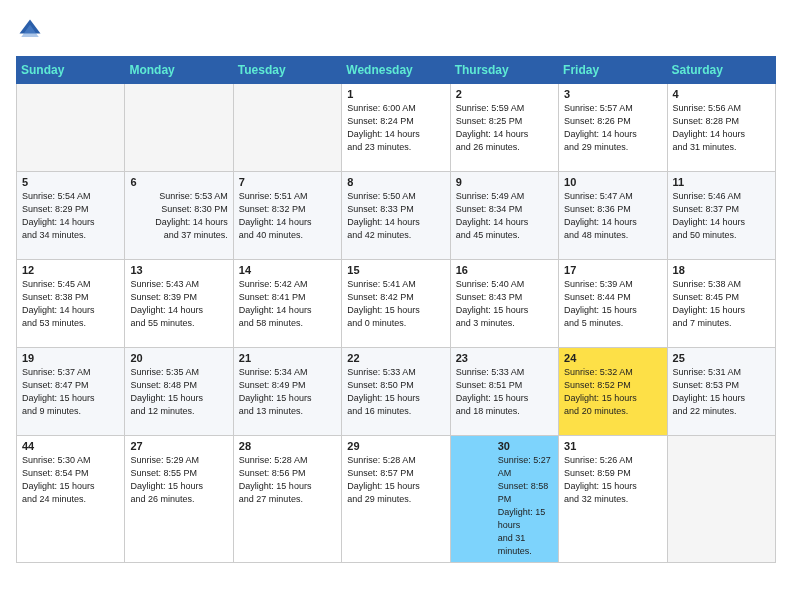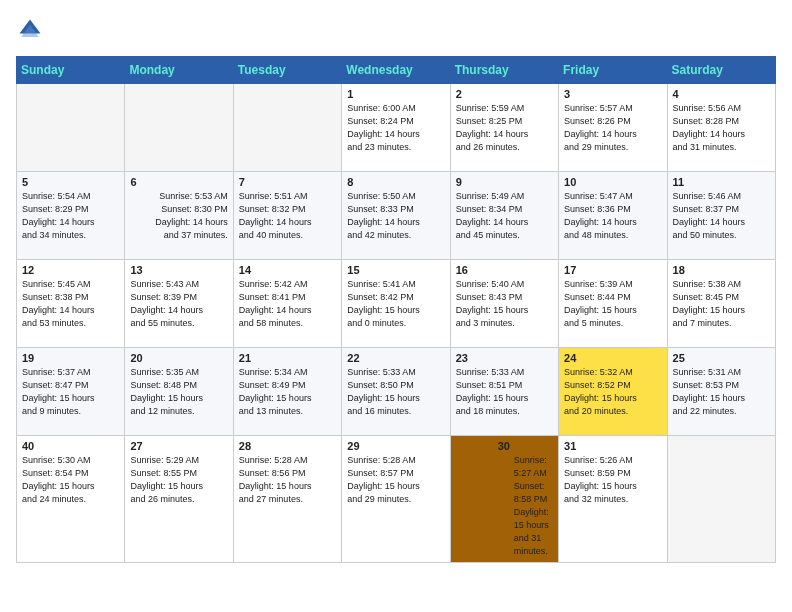--- a/index.html
+++ b/index.html
@@ -295,21 +295,21 @@
         <td style="background: rgb(245, 247, 250);">
           <span class="day-num">25</span>
           <div class="day-info" style="white-space: pre-line;">Sunrise: 5:31 AM
 Sunset: 8:53 PM
 Daylight: 15 hours
 and 22 minutes.</div>
         </td>
       </tr>
       <tr>
         <td style="background: rgb(255, 255, 255);">
-          <span class="day-num">40</span>
+          <span class="day-num">44</span>
           <div class="day-info" style="white-space: pre-line;">Sunrise: 5:30 AM
 Sunset: 8:54 PM
 Daylight: 15 hours
 and 24 minutes.</div>
         </td>
         <td style="background: rgb(255, 255, 255);">
           <span class="day-num">27</span>
           <div class="day-info" style="white-space: pre-line;">Sunrise: 5:29 AM
 Sunset: 8:55 PM
 Daylight: 15 hours
@@ -322,23 +322,23 @@
 Daylight: 15 hours
 and 27 minutes.</div>
         </td>
         <td style="background: rgb(255, 255, 255);">
           <span class="day-num">29</span>
           <div class="day-info" style="white-space: pre-line;">Sunrise: 5:28 AM
 Sunset: 8:57 PM
 Daylight: 15 hours
 and 29 minutes.</div>
         </td>
-        <td style="background: #a16207; padding-left: 47px;">
+        <td style="background: #7dd3fc; padding-left: 47px;">
           <span class="day-num">30</span>
-          <div class="day-info" style="white-space: pre-line; margin-left: 16px;">Sunrise: 5:27 AM
+          <div class="day-info" style="white-space: pre-line;">Sunrise: 5:27 AM
 Sunset: 8:58 PM
 Daylight: 15 hours
 and 31 minutes.</div>
         </td>
         <td style="background: rgb(255, 255, 255);">
           <span class="day-num">31</span>
           <div class="day-info" style="white-space: pre-line;">Sunrise: 5:26 AM
 Sunset: 8:59 PM
 Daylight: 15 hours
 and 32 minutes.</div>

